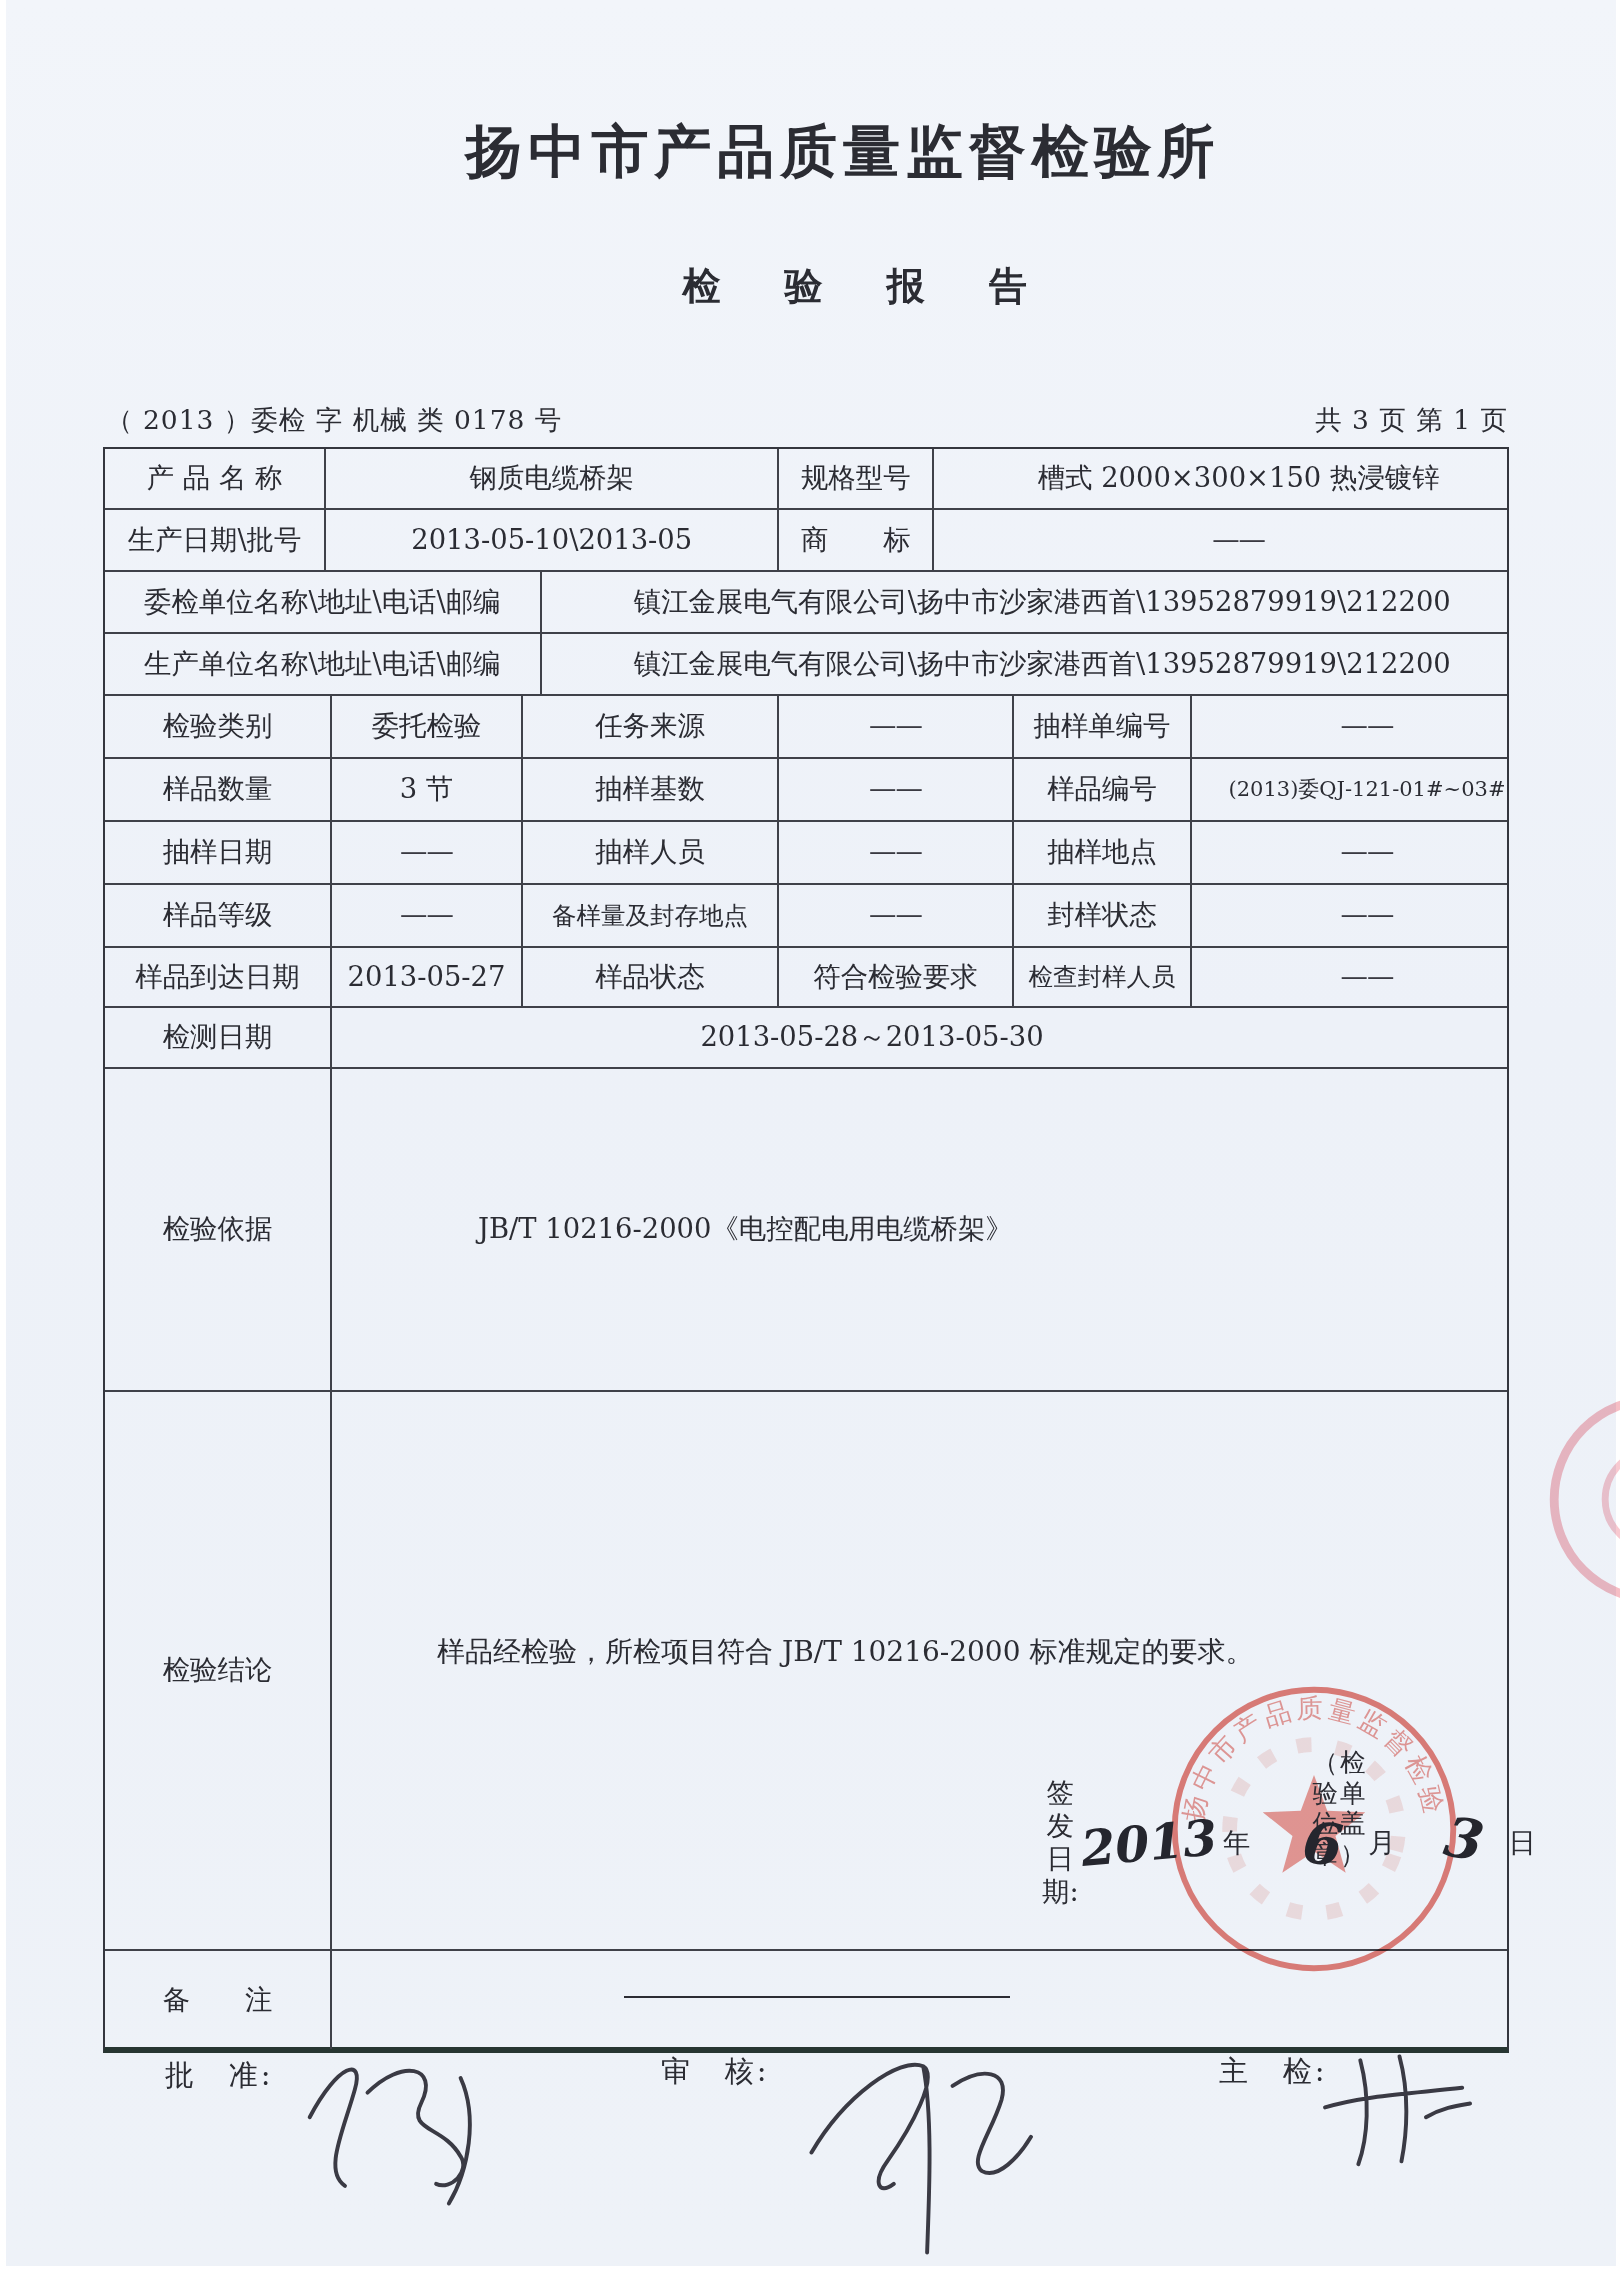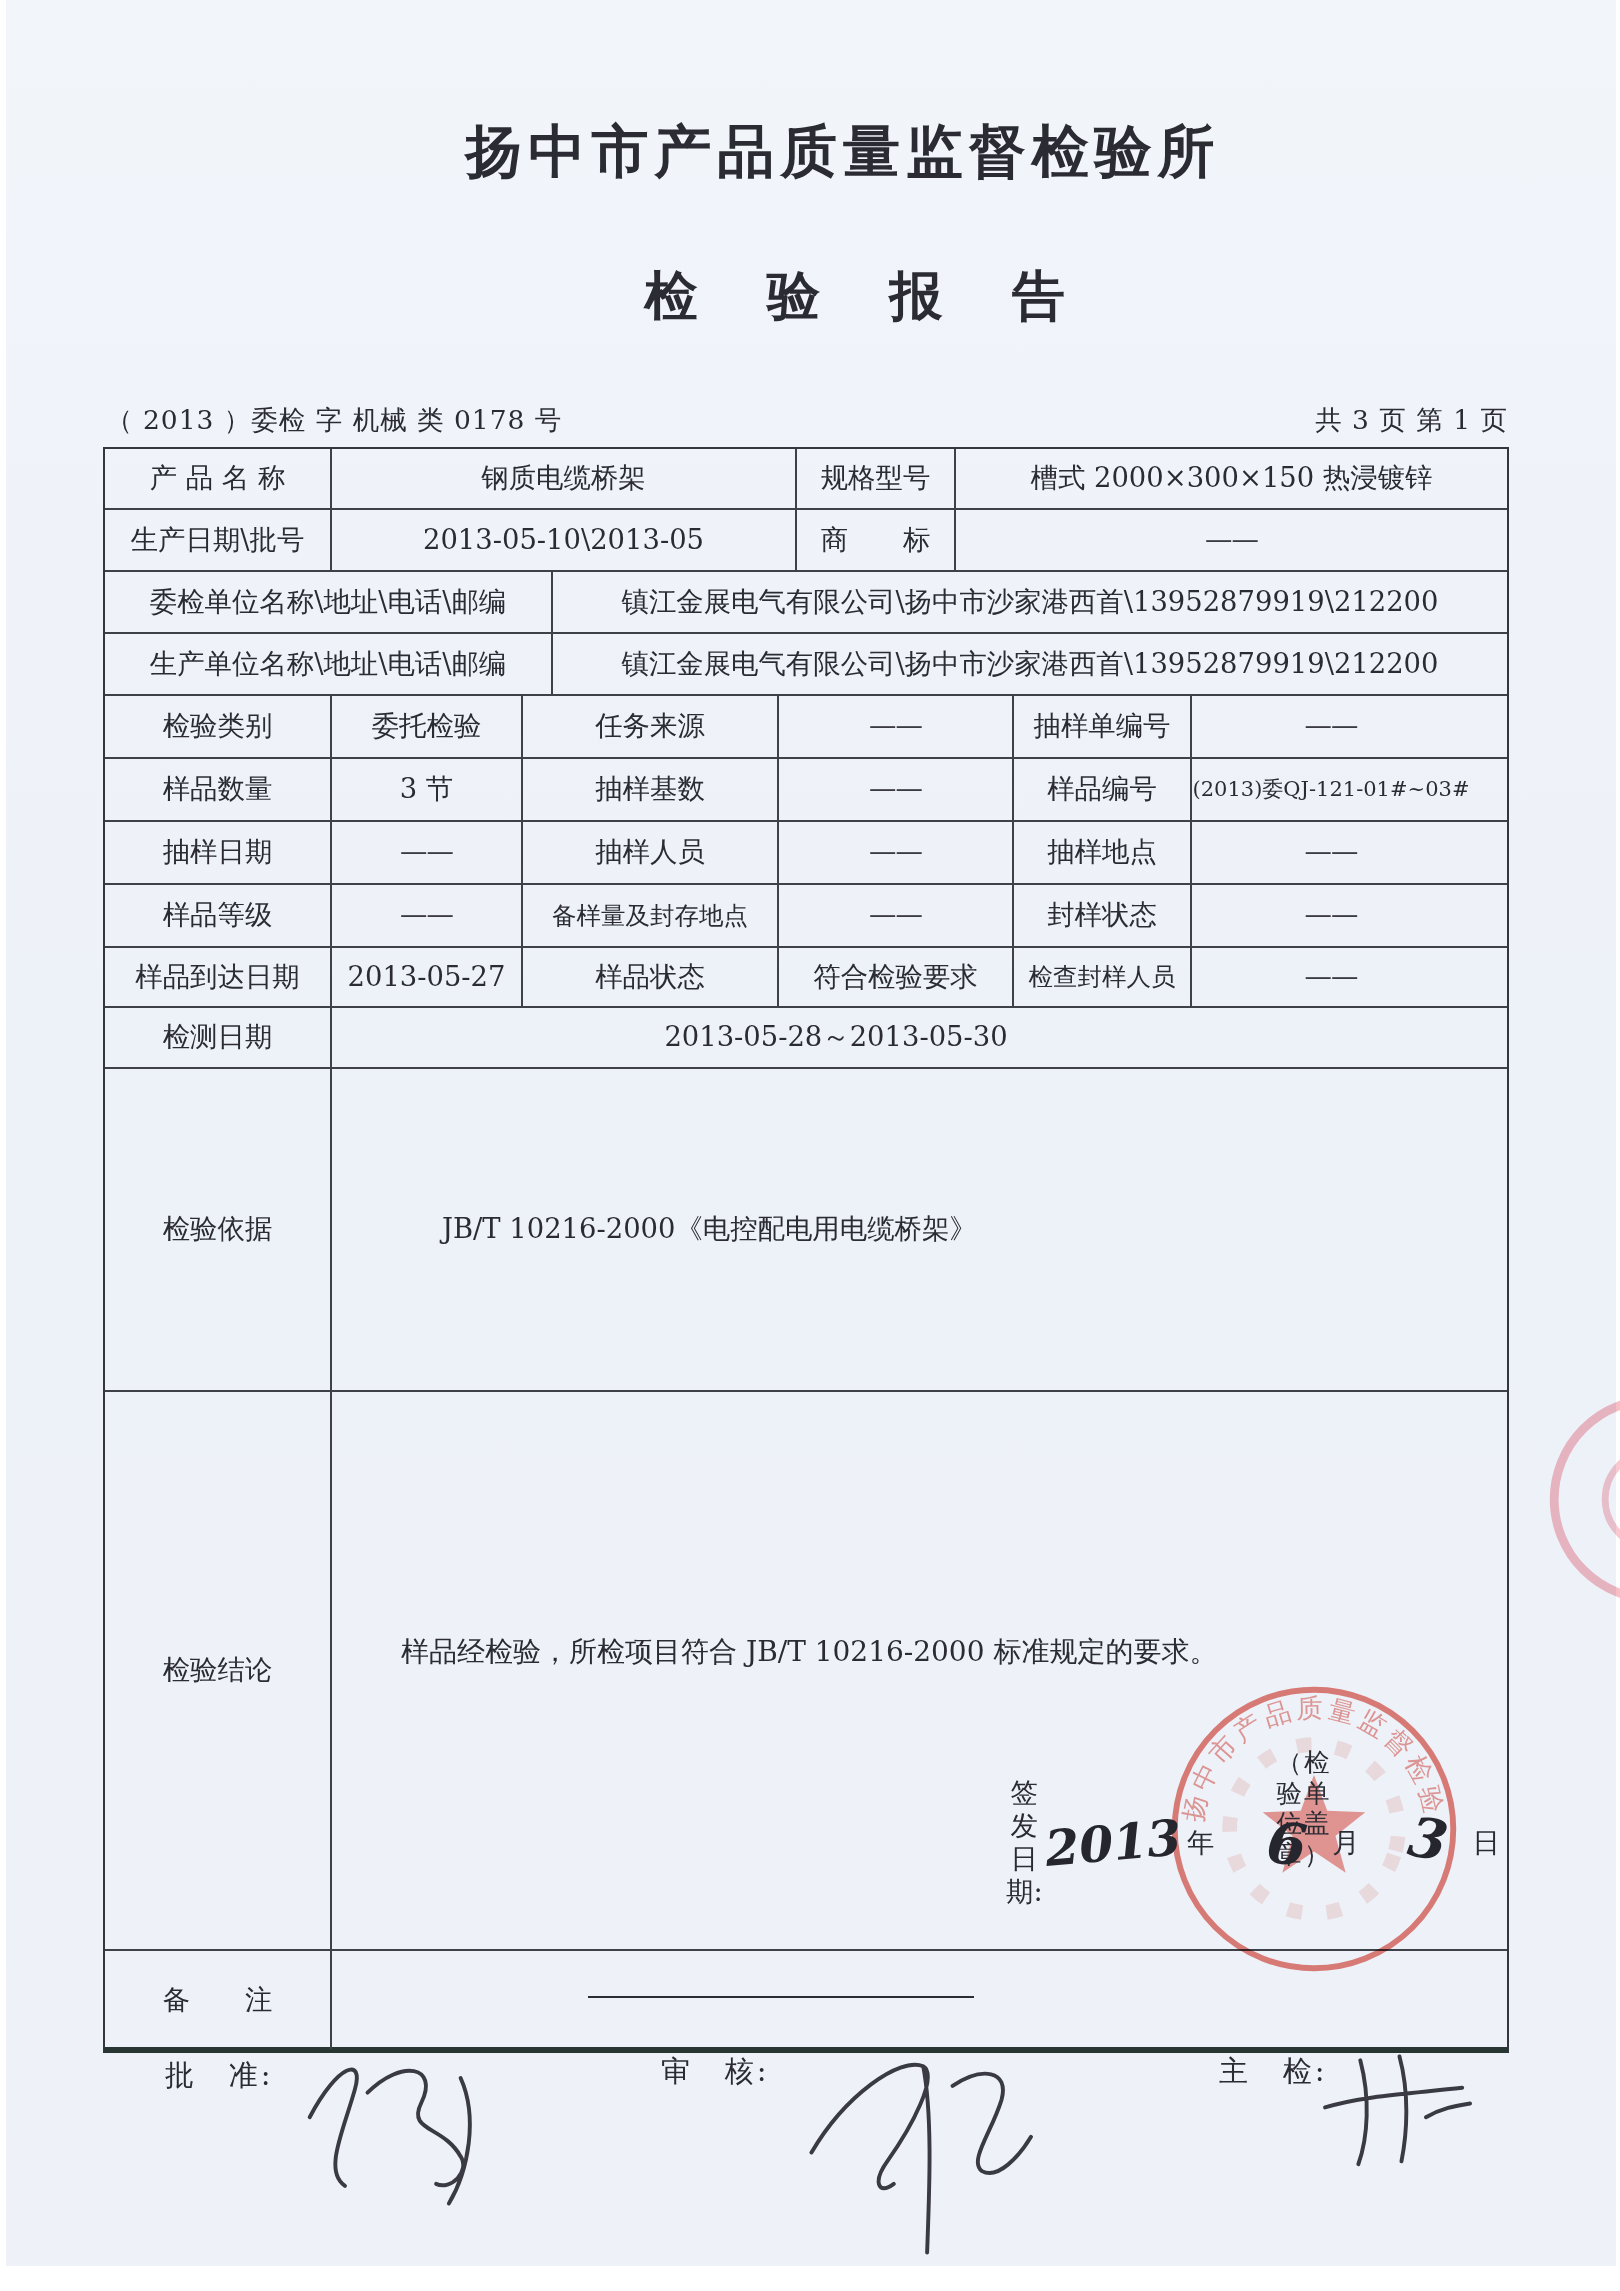--- a/index.html
+++ b/index.html
@@ -3,31 +3,31 @@
 <meta charset="utf-8">
 <style>
   html,body{margin:0;padding:0;background:#ffffff;}
   .page{position:relative;width:1620px;height:2292px;background:#ffffff;overflow:hidden;
         font-family:"DejaVu Serif","Liberation Serif",serif;color:#2b2c33;}
   .paper{position:absolute;left:5.9px;top:0;width:1610px;height:2266px;
          background:linear-gradient(180deg,#f2f5fa 0%,#edf1f8 45%,#eef2f8 100%);}
   .org-title{position:absolute;left:402px;top:114px;width:882px;text-align:center;
              font-size:57px;font-weight:700;letter-spacing:5.9px;}
   .report-title{position:absolute;left:544px;top:261px;width:647px;text-align:center;
-             font-size:53px;font-weight:700;letter-spacing:25.5px;}
+             font-size:38px;font-weight:700;letter-spacing:25.5px;}
   .doc-line{position:absolute;left:106px;top:402px;width:1402px;display:flex;
             justify-content:space-between;font-size:26.5px;letter-spacing:1px;}
   
   .tbl{position:absolute;left:103px;top:447px;width:1402px;height:1598px;
        border:2.9px solid #34363e;border-bottom:6.9px solid #273632;background:transparent;}
   .tr{display:flex;border-bottom:2px solid #3f4149;box-sizing:border-box;}
   .tr:last-child{border-bottom:none;}
   .td{border-right:2px solid #3f4149;box-sizing:border-box;display:flex;
       align-items:center;justify-content:center;font-size:27.4px;text-align:center;line-height:1.2;}
-  .td:last-child{border-right:none;}
+  .td:last-child{border-right:none;margin-left:36px;}
   .h62{height:61px}.h63{height:62px}.h64{height:63px}.h61{height:60px}
   .h330{height:323px}.h570{height:559px}.h100{height:98px}
   .w232{width:227px}.w224{width:191px}.w268{width:256px}.w240{width:235px}
   .w182{width:178px}.w284{width:278px}.w474{width:465px}.w162{width:159px}
   .w562{width:551px}.w457{width:448px}.w973{width:954px}.w1198{width:1008px}
   .dash{letter-spacing:-1px;color:#3a3a42;}
   .small{font-size:21px;}
   .cond{font-size:24.5px;}
   .basis-cell{justify-content:flex-start;padding-left:110px;}
   .rel{position:relative;display:block;}

